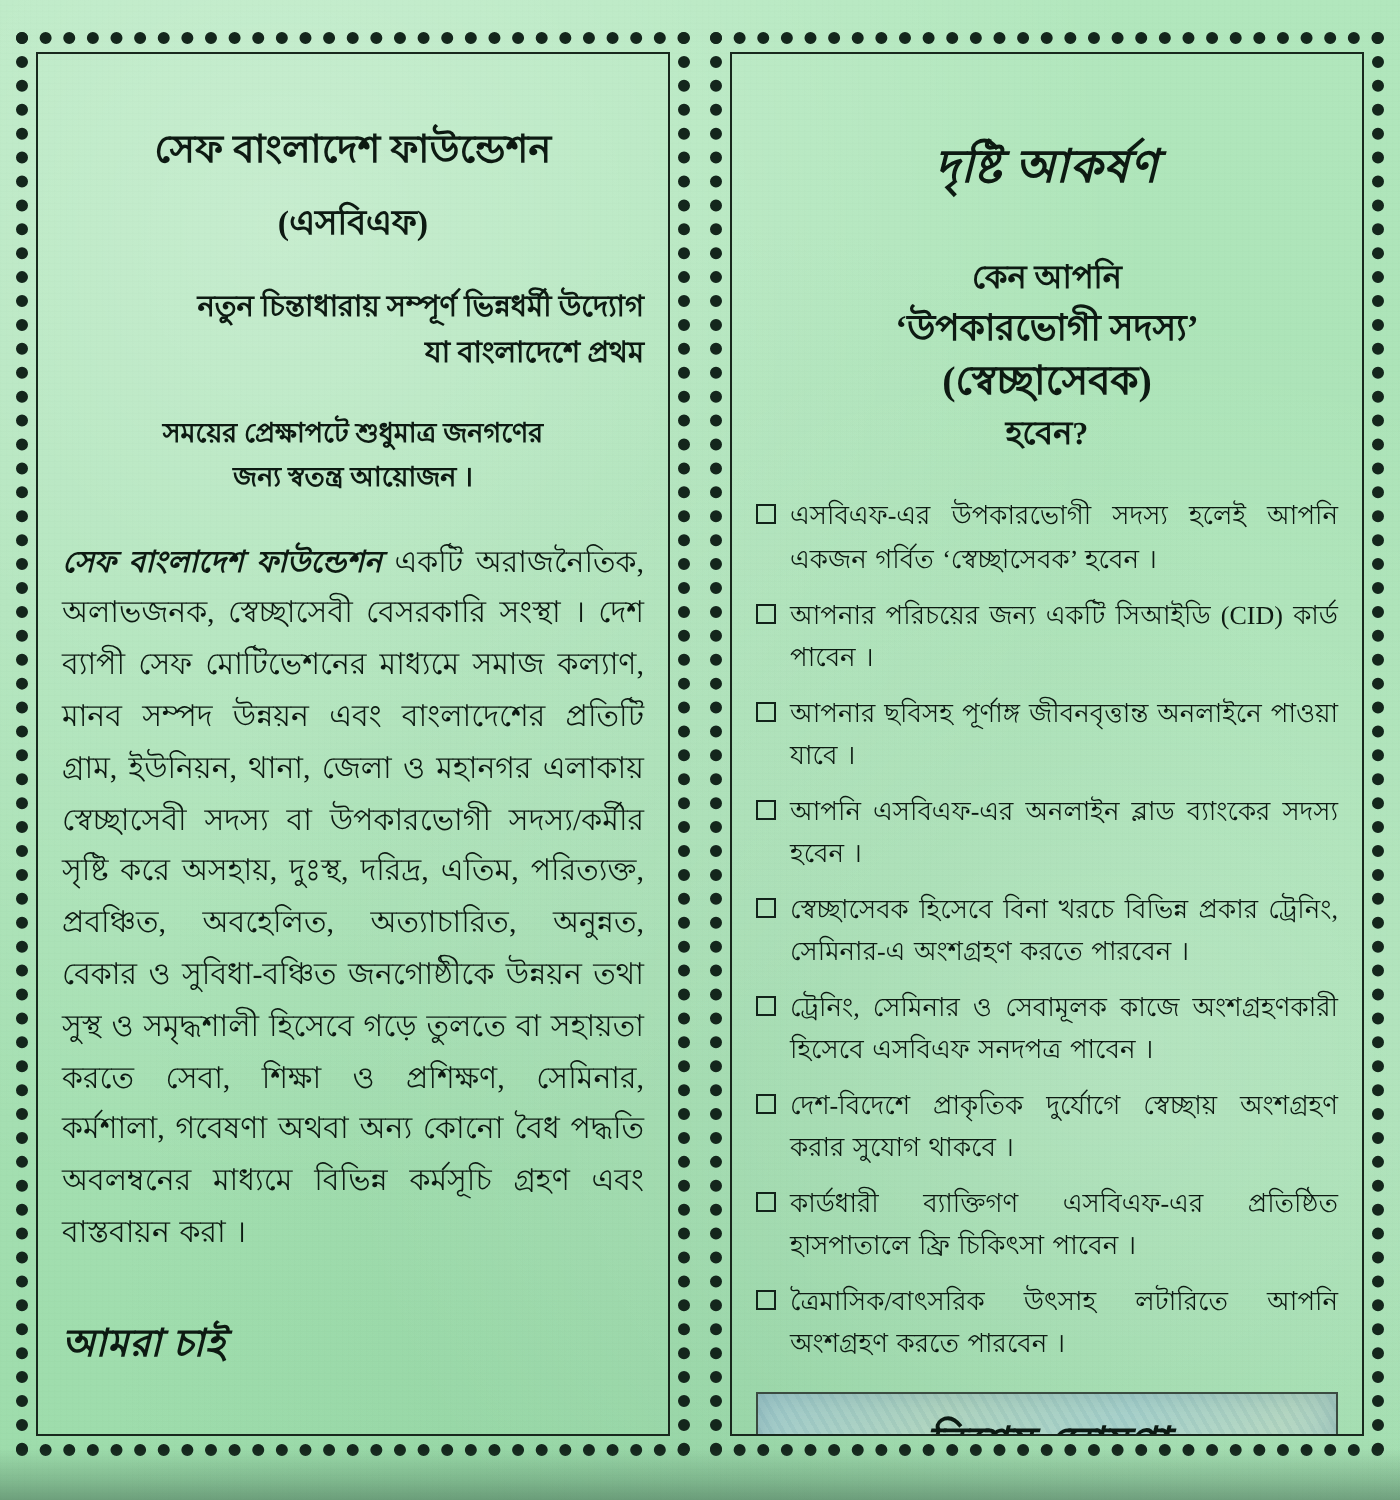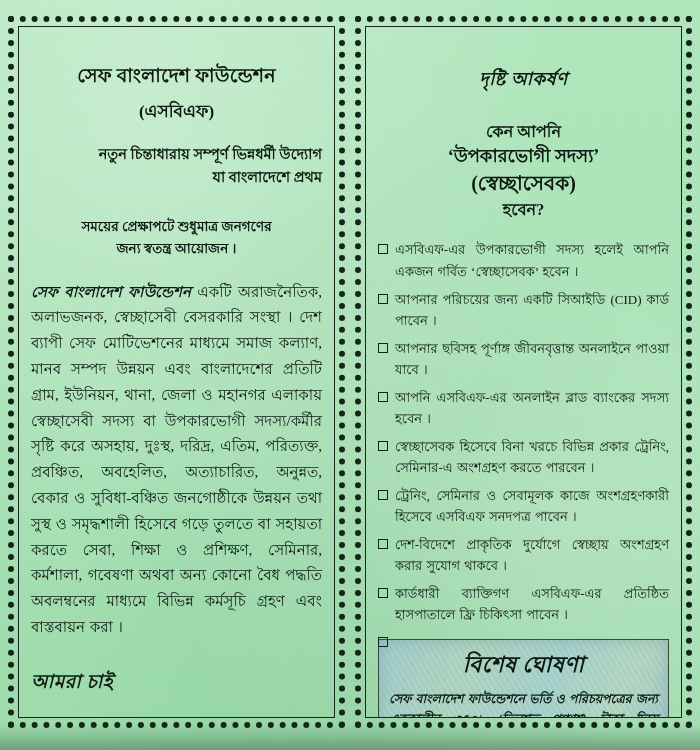--- a/index.html
+++ b/index.html
@@ -92,21 +92,21 @@
     font-weight: bold;
     font-size: 14.5px;
     line-height: 1.55;
     margin-top: 20px;
   }
   .tag-line2 {
     text-align: center;
     font-weight: bold;
     font-size: 13.5px;
     line-height: 1.6;
-    margin-top: 28px;
+    margin-top: 18px;
   }
   .body-para {
     margin-top: 20px;
     font-size: 15px;
     line-height: 1.72;
     text-align: justify;
     text-align-last: left;
     word-spacing: 1px;
   }
   .body-para .lead {
@@ -127,21 +127,21 @@
     line-height: 1.72;
     text-align: justify;
     text-align-last: left;
     word-spacing: 1px;
     margin-top: 2px;
   }
 
   
   .attn-heading {
     text-align: center;
-    font-size: 18px;
+    font-size: 23px;
     font-weight: bold;
     font-style: italic;
     margin-top: 28px;
     letter-spacing: .6px;
   }
   .why-block {
     text-align: center;
     font-weight: bold;
     margin-top: 24px;
     line-height: 1.45;
@@ -254,21 +254,21 @@
 
       <ul class="bullets">
         <li><span class="box-icon"></span><span>এসবিএফ-এর উপকারভোগী সদস্য হলেই আপনি একজন গর্বিত ‘স্বেচ্ছাসেবক’ হবেন ।</span></li>
         <li><span class="box-icon"></span><span>আপনার পরিচয়ের জন্য একটি সিআইডি (CID) কার্ড পাবেন ।</span></li>
         <li><span class="box-icon"></span><span>আপনার ছবিসহ পূর্ণাঙ্গ জীবনবৃত্তান্ত অনলাইনে পাওয়া যাবে ।</span></li>
         <li><span class="box-icon"></span><span>আপনি এসবিএফ-এর অনলাইন ব্লাড ব্যাংকের সদস্য হবেন ।</span></li>
         <li><span class="box-icon"></span><span>স্বেচ্ছাসেবক হিসেবে বিনা খরচে বিভিন্ন প্রকার ট্রেনিং, সেমিনার-এ অংশগ্রহণ করতে পারবেন ।</span></li>
         <li><span class="box-icon"></span><span>ট্রেনিং, সেমিনার ও সেবামূলক কাজে অংশগ্রহণকারী হিসেবে এসবিএফ সনদপত্র পাবেন ।</span></li>
         <li><span class="box-icon"></span><span>দেশ-বিদেশে প্রাকৃতিক দুর্যোগে স্বেচ্ছায় অংশগ্রহণ করার সুযোগ থাকবে ।</span></li>
         <li><span class="box-icon"></span><span>কার্ডধারী ব্যাক্তিগণ এসবিএফ-এর প্রতিষ্ঠিত হাসপাতালে ফ্রি চিকিৎসা পাবেন ।</span></li>
-        <li><span class="box-icon"></span></li>
+        <li><span class="box-icon"></span><span>ত্রৈমাসিক/বাৎসরিক উৎসাহ লটারিতে আপনি অংশগ্রহণ করতে পারবেন ।</span></li>
       </ul>
 
       <div class="announce">
         <div class="announce-title">বিশেষ ঘোষণা</div>
         <div class="announce-body">সেফ বাংলাদেশ ফাউন্ডেশনে ভর্তি ও পরিচয়পত্রের জন্য এককালীন ৩৫০/- (তিনশত পঞ্চাশ) টাকা দিয়ে উপকারভোগী সদস্য (স্বেচ্ছাসেবক) হতে হবে।</div>
       </div>
 
     </div>
   </section>
 

